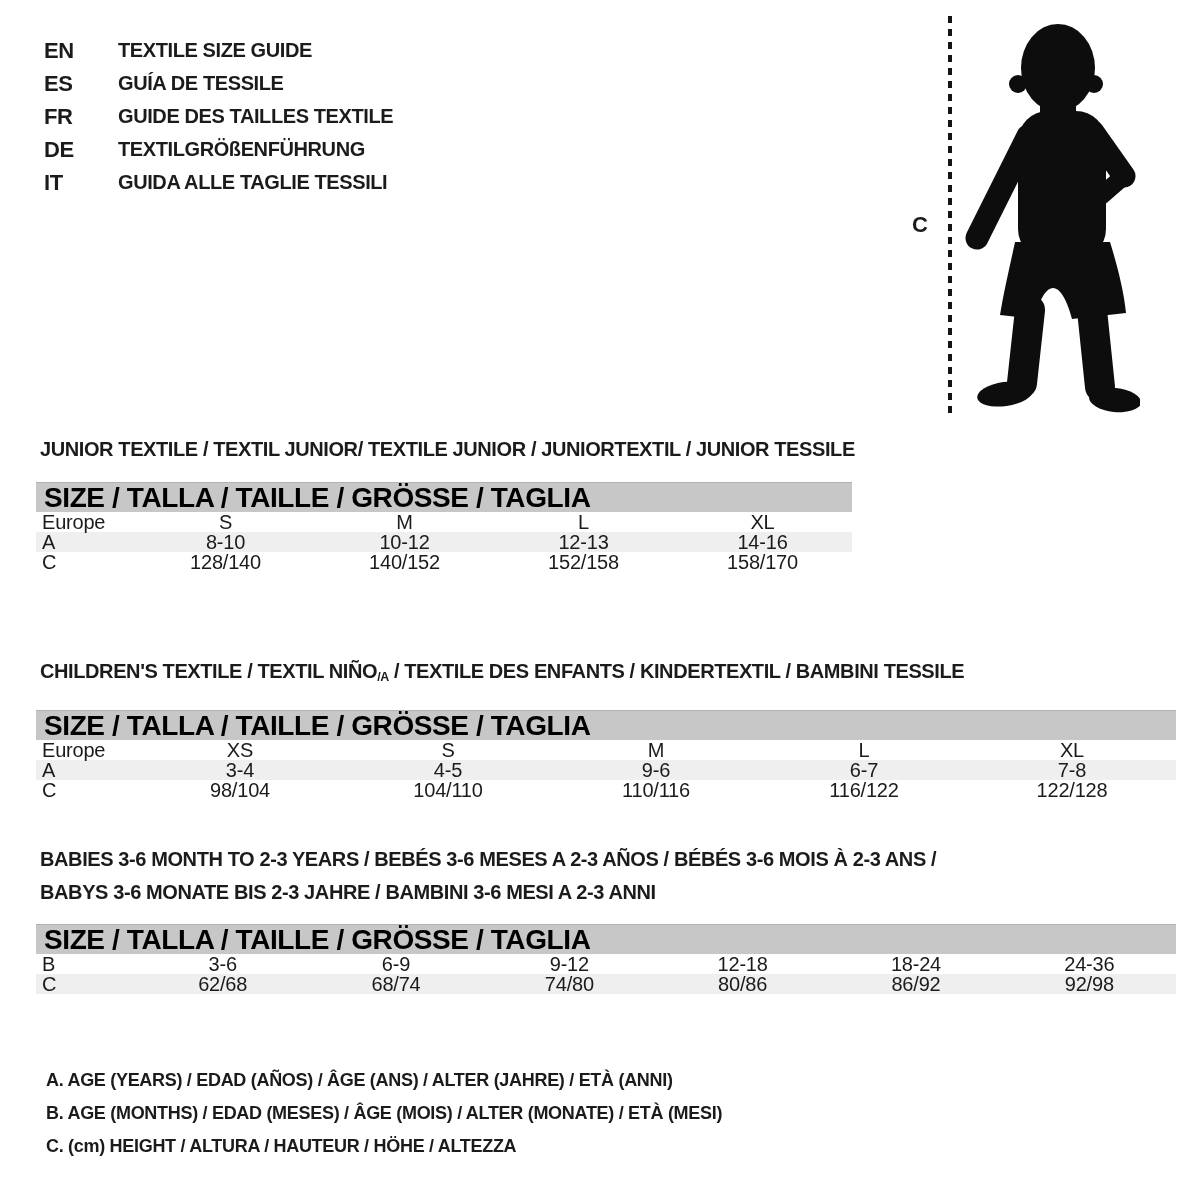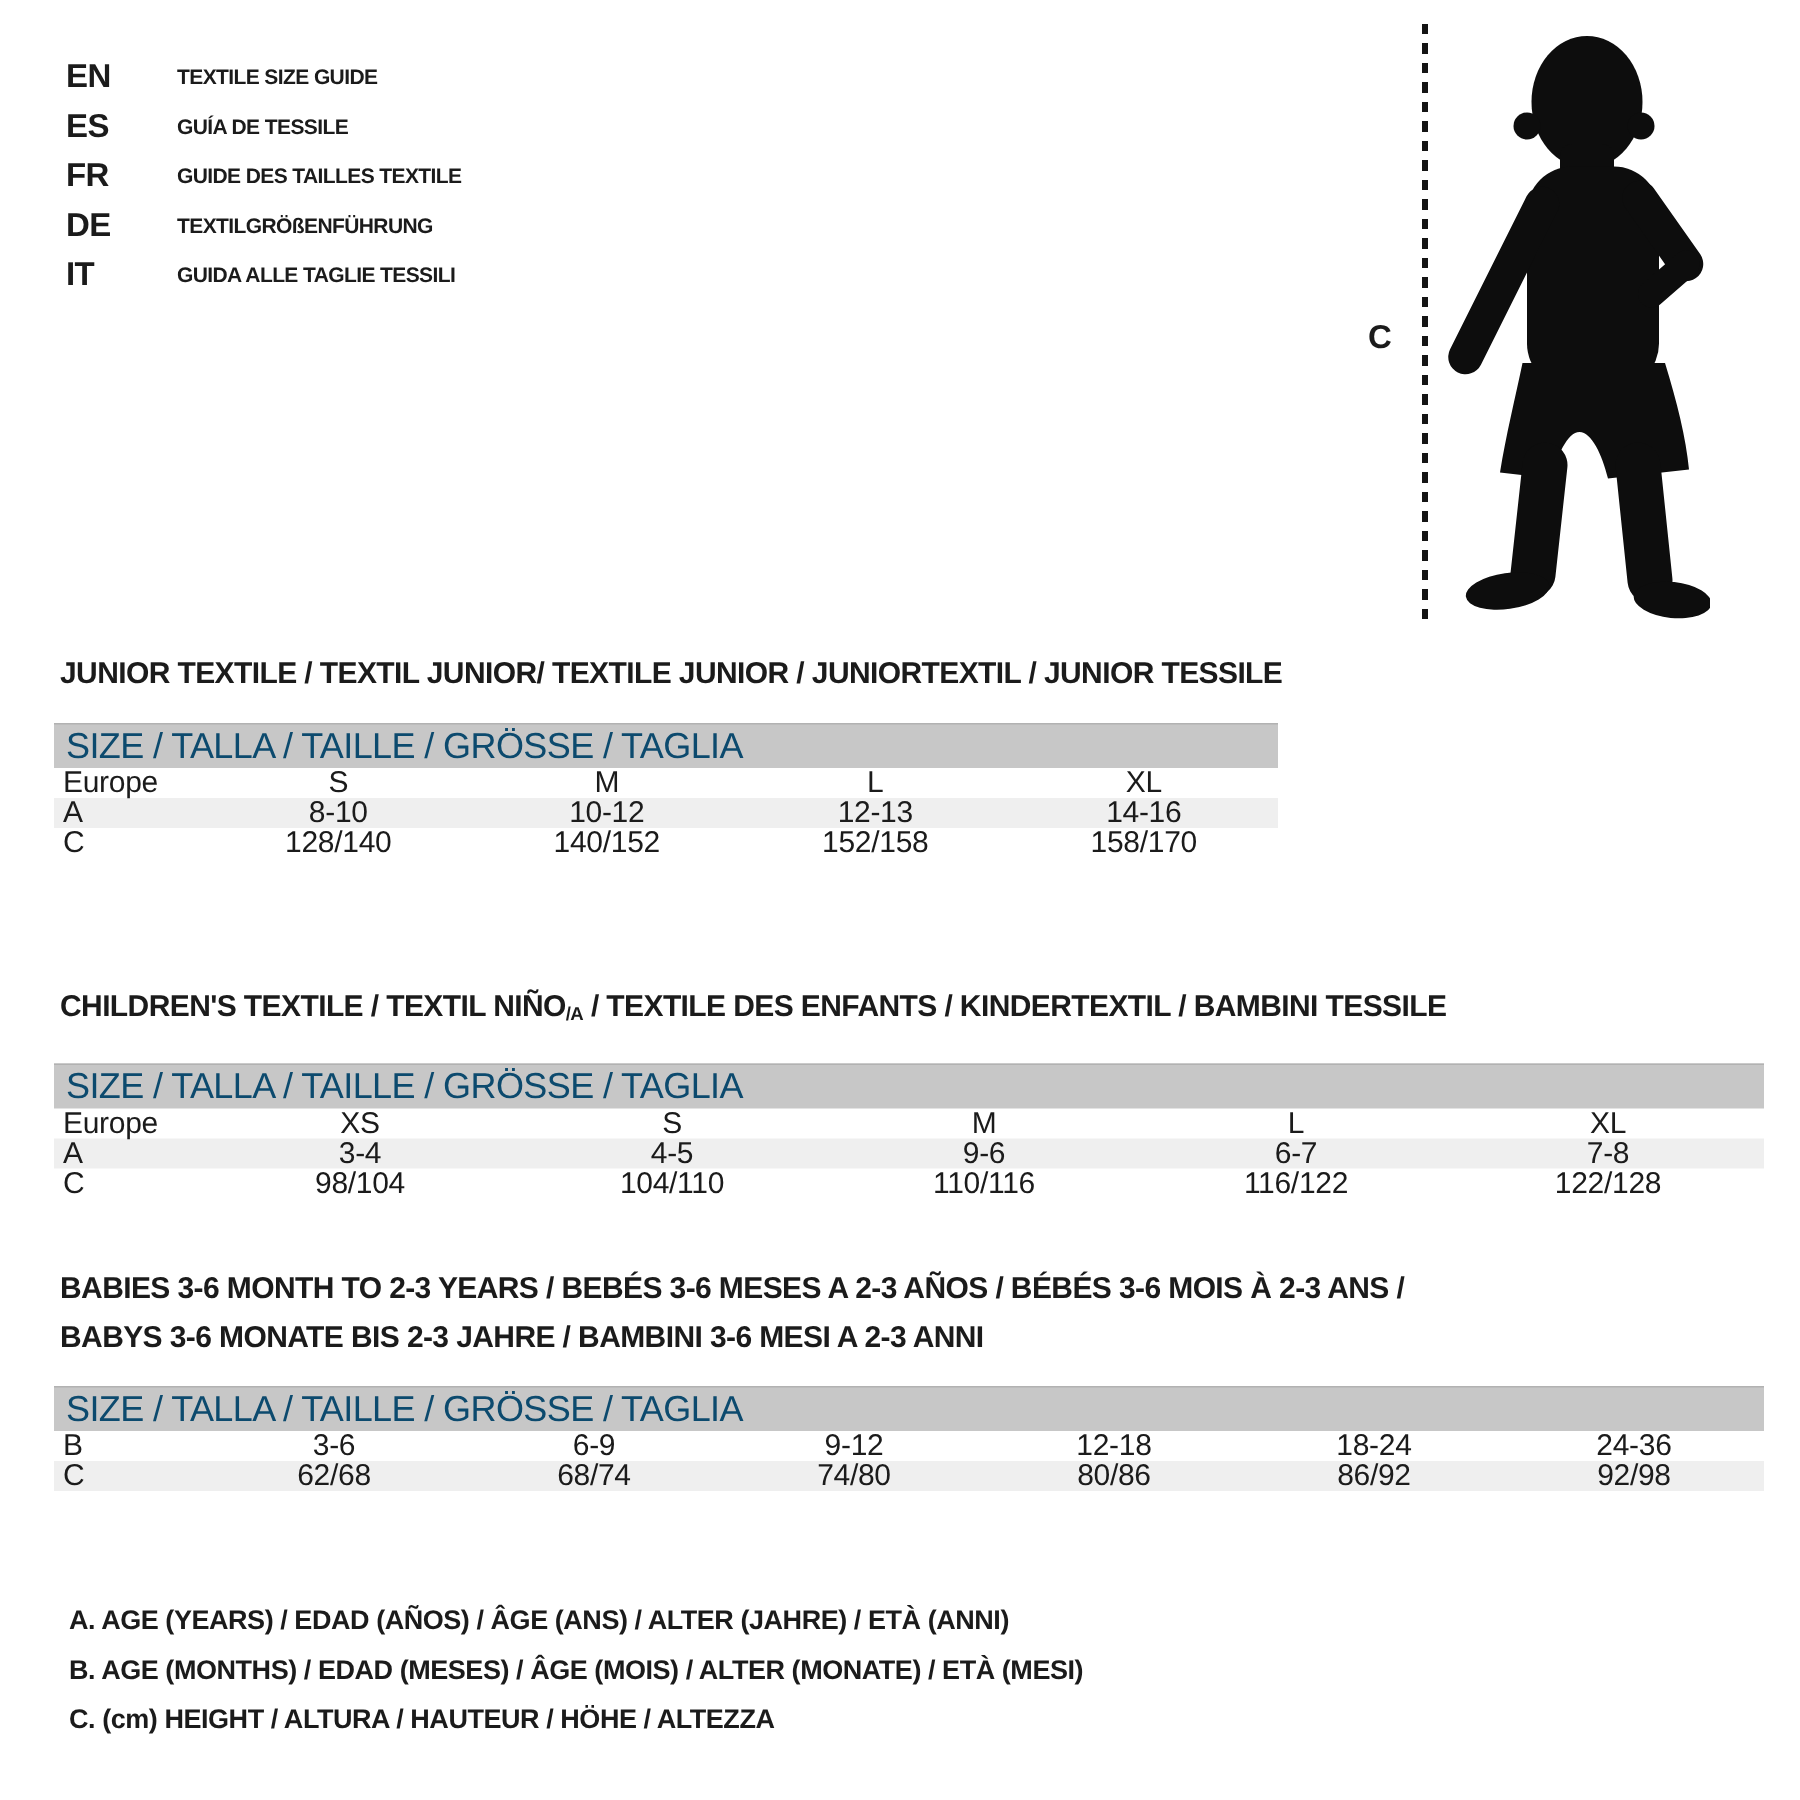--- a/index.html
+++ b/index.html
@@ -10,21 +10,21 @@
     background: #ffffff;
     font-family: "Liberation Sans", sans-serif;
     color: #1b1b1b;
     overflow: hidden;
   }
 
   
   .lang-block { position: absolute; left: 44px; top: 34px; }
   .lang-row { display: flex; height: 33px; align-items: center; }
   .lang-code  { width: 74px; font-size: 22px; font-weight: 700; letter-spacing: -0.4px; }
-  .lang-label { font-size: 14px; font-weight: 700; letter-spacing: -0.4px; white-space: nowrap; }
+  .lang-label { font-size: 20px; font-weight: 700; letter-spacing: -0.4px; white-space: nowrap; }
 
   
   .measure-line {
     position: absolute; left: 948px; top: 16px; width: 4px; height: 400px;
     background: repeating-linear-gradient(to bottom, #141414 0 7px, transparent 7px 13px);
   }
   .measure-label {
     position: absolute; left: 912px; top: 212px;
     font-size: 22px; font-weight: 700;
   }
@@ -45,21 +45,21 @@
   .sub-part { font-size: 0.62em; vertical-align: -0.25em; }
 
   .size-table { }
   .w-junior .size-table { width: 816px; }
   .w-wide   .size-table { width: 1140px; }
 
   .tband {
     height: 30px; line-height: 30px;
     background: #c7c7c7; border-top: 1px solid #b2b2b2;
     padding-left: 8px; box-sizing: border-box;
-    font-size: 24px; font-weight: 400; letter-spacing: -0.4px; color: #0c4a6e;
+    font-size: 28px; font-weight: 700; letter-spacing: -0.4px; color: #000000;
   }
   .trow { display: flex; height: 20px; align-items: center; }
   .trow.shaded { background: #efefef; }
   .tcell { font-size: 20px; letter-spacing: -0.2px; }
   .tlabel { width: 100px; padding-left: 6px; box-sizing: border-box; }
   .tval { flex: 1 1 0; text-align: center; }
 
   
   .footnotes { position: absolute; left: 46px; top: 1064px; }
   .footnote { font-size: 18px; font-weight: 700; letter-spacing: -0.3px; line-height: 33px; white-space: nowrap; }

